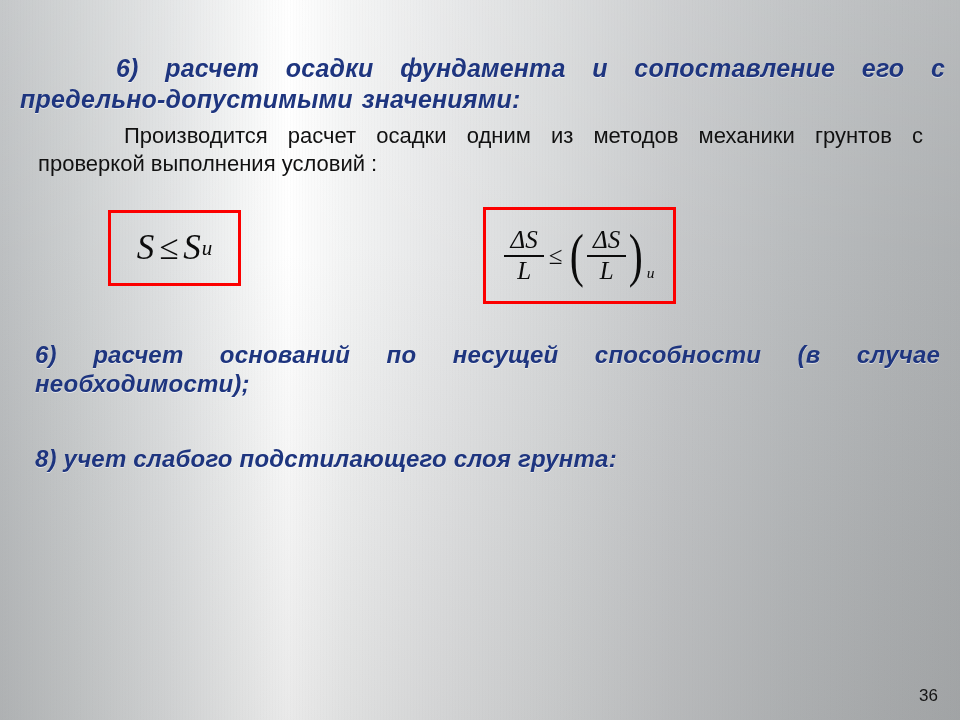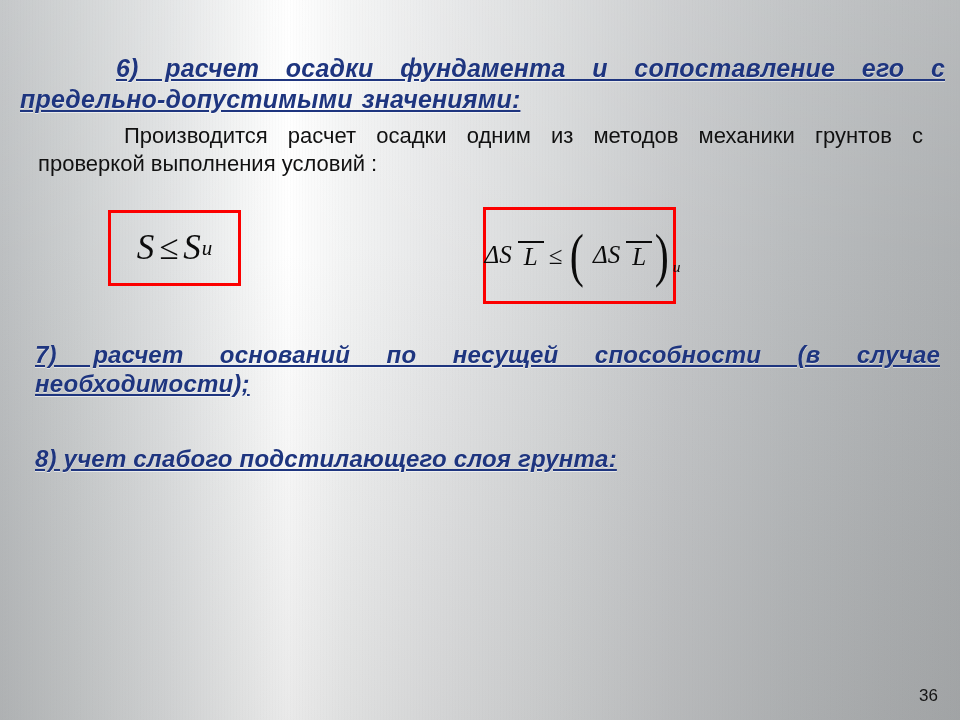--- a/index.html
+++ b/index.html
@@ -69,21 +69,20 @@
 
   .heading-blue {
     position: absolute;
     color: #1e357f;
     font-weight: bold;
     font-style: italic;
     letter-spacing: 0.2px;
     line-height: 1.22;
     text-align: justify;
     text-shadow: 0 1px 0 rgba(255,255,255,0.55);
-    text-decoration: underline;
   }
 
   .body-black {
     position: absolute;
     color: #111111;
     line-height: 1.28;
     text-align: justify;
   }
 
   #heading-6 {
@@ -179,21 +178,21 @@
   .sub {
     font-style: italic;
     font-size: 0.60em;
     vertical-align: -0.42em;
     padding-left: 1px;
   }
 
   
   .frac {
     display: inline-flex;
-    flex-direction: row;
+    flex-direction: column;
     align-items: center;
     vertical-align: middle;
     line-height: 1.05;
   }
   .frac .num {
     padding: 0 6px 1px 6px;
   }
   .frac .den {
     border-top: 2px solid #0b0b0b;
     padding: 1px 6px 0 6px;
@@ -271,21 +270,21 @@
           <span class="frac">
             <span class="num mi">ΔS</span>
             <span class="den mi">L</span>
           </span>
           <span class="paren">)</span>
           <span class="paren-sub">u</span>
         </span>
       </span>
     </div>
 
-    <div class="heading-blue" id="heading-7">7) расчет оснований по несущей способности (в случае необходимости);</div>
+    <div class="heading-blue" id="heading-7">6) расчет оснований по несущей способности (в случае необходимости);</div>
 
     <div class="heading-blue" id="heading-8">8) учет слабого подстилающего слоя грунта:</div>
 
 
   </div>
 
   <div id="slide-number">36</div>
 
 </div>
 

